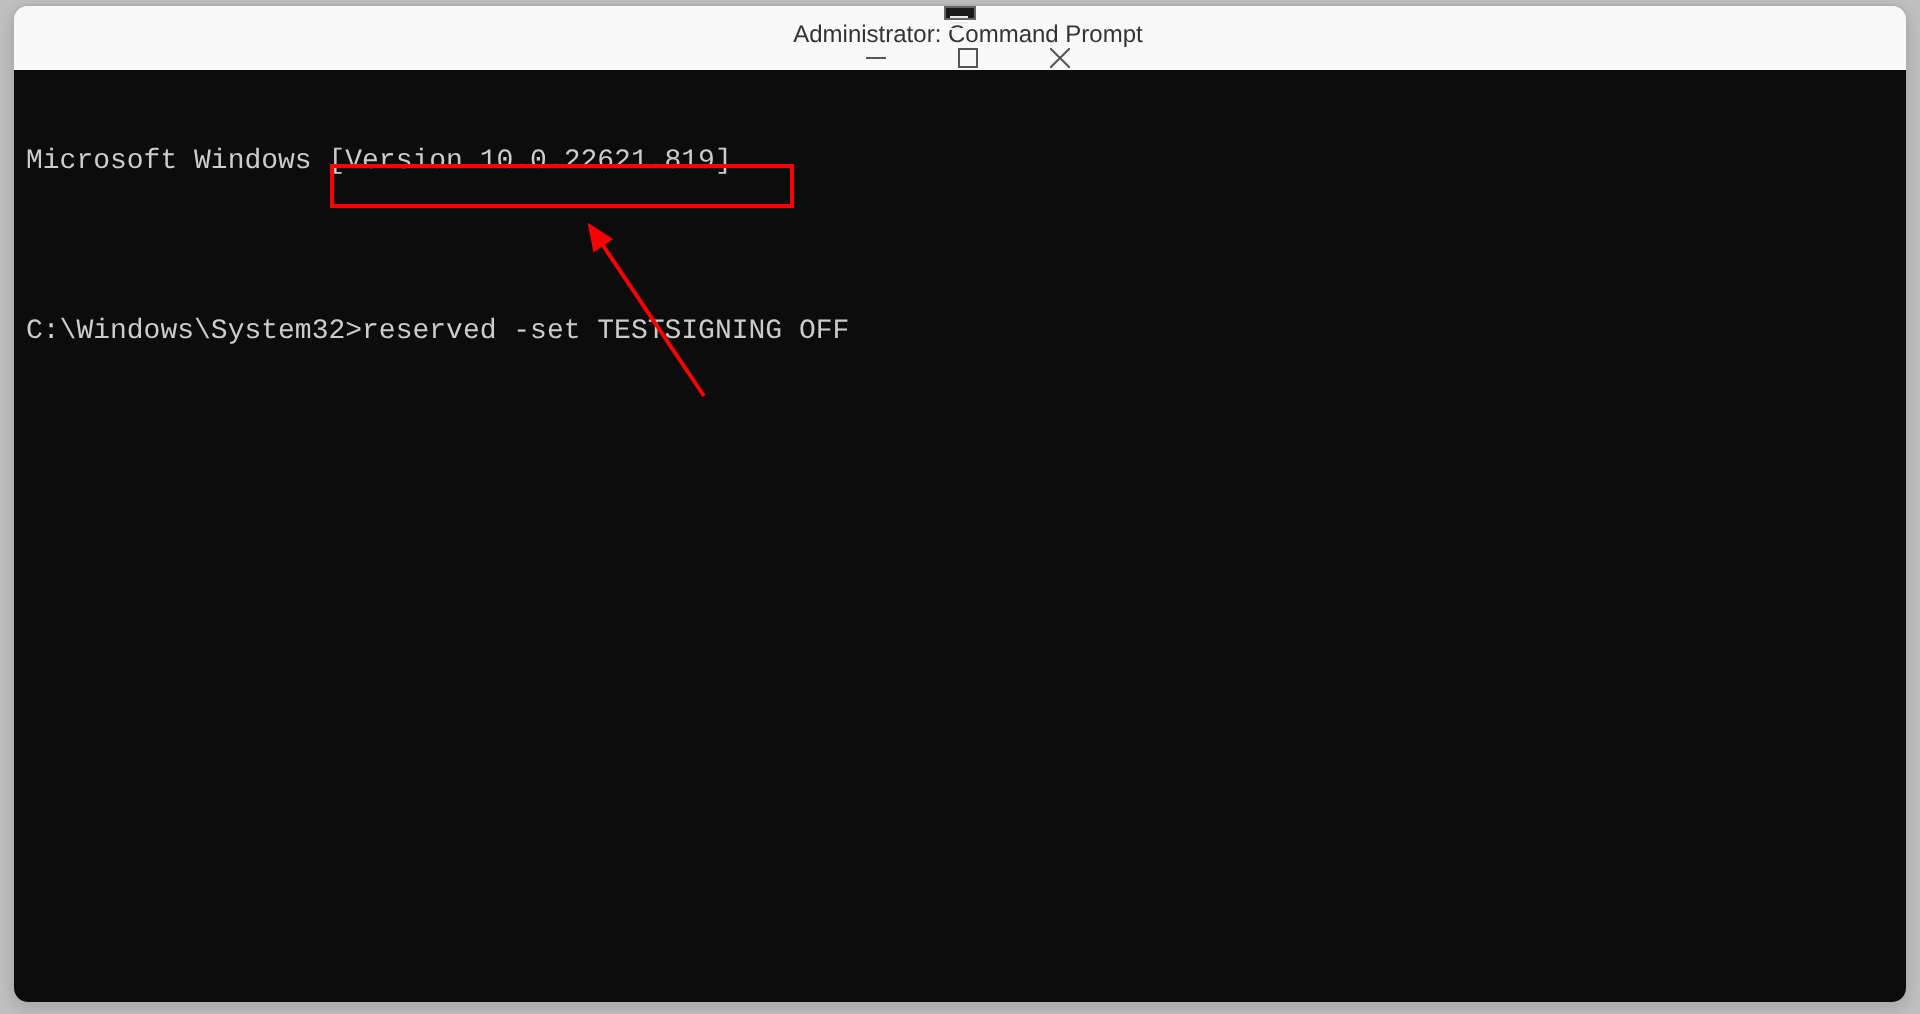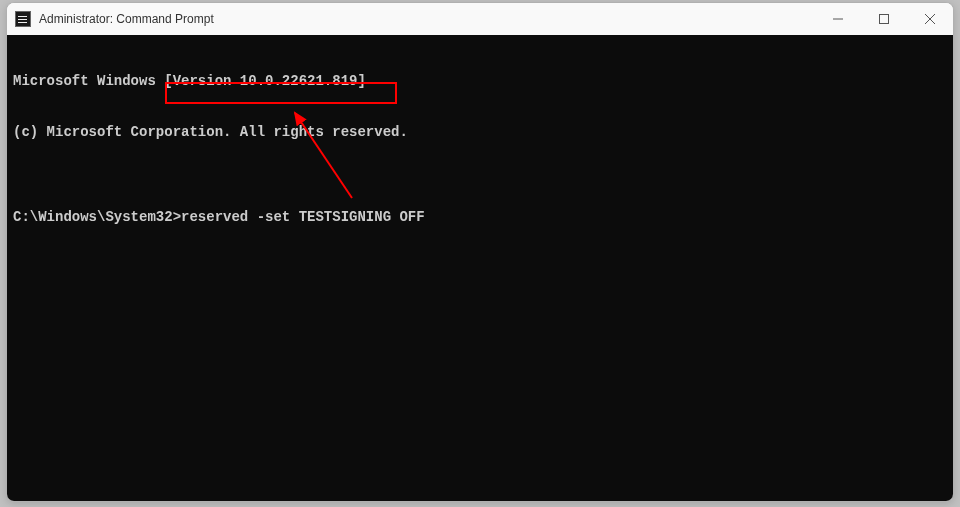--- a/index.html
+++ b/index.html
@@ -22,20 +22,21 @@
       border-radius: 8px;
       overflow: hidden;
       box-shadow: 0 2px 8px rgba(0,0,0,0.15);
     }
     .titlebar {
       height: 32px;
       display: flex;
       align-items: center;
       background: #f9f9f9;
       padding-left: 8px;
+      flex-direction: column;
     }
     .title-icon {
       width: 16px;
       height: 16px;
       background: #1a1a1a;
       border: 1px solid #666;
       margin-right: 8px;
       position: relative;
       display: flex;
       align-items: center;
@@ -73,21 +74,21 @@
       background: #0c0c0c;
       height: calc(100% - 32px);
       padding: 4px 6px;
       font-family: "Consolas", "Courier New", monospace;
       font-size: 14px;
       line-height: 17px;
       color: #cccccc;
       white-space: pre;
       position: relative;
     }
-    .line { display: block; font-weight: bold; }
+    .line { display: block; }
     .highlight-box {
       position: absolute;
       border: 2px solid #ff0000;
       pointer-events: none;
     }
     .arrow {
       position: absolute;
       pointer-events: none;
     }
     .cmd-input-area {
@@ -115,21 +116,20 @@
       <div class="win-btn">
         <svg viewBox="0 0 10 10">
             <line x1="0" y1="0" x2="10" y2="10" stroke="currentColor" stroke-width="1"></line>
             <line x1="10" y1="0" x2="0" y2="10" stroke="currentColor" stroke-width="1"></line>
           </svg>
       </div>
     </div>
   </div>
   <div class="terminal">
     <span class="line">Microsoft Windows [Version 10.0.22621.819]</span>
-    <span class="line">(c) Microsoft Corporation. All rights reserved.</span>
     <span class="line"></span>
     <span class="line"><span>C:\Windows\System32&gt;</span><span class="cmd-input-area">reserved -set TESTSIGNING OFF</span></span>
 
     <div id="hl" class="highlight-box" style="top: 47px; left: 158px; width: 232px; height: 22px;"></div>
     <svg id="arrow-svg" class="arrow" width="948" height="470" style="top:0;left:0">
       <defs>
         <marker id="arrowhead" markerWidth="8" markerHeight="8" refX="6" refY="3" orient="auto">
           <polygon points="0 0, 7 3, 0 6" fill="#ff0000"></polygon>
         </marker>
       </defs>

